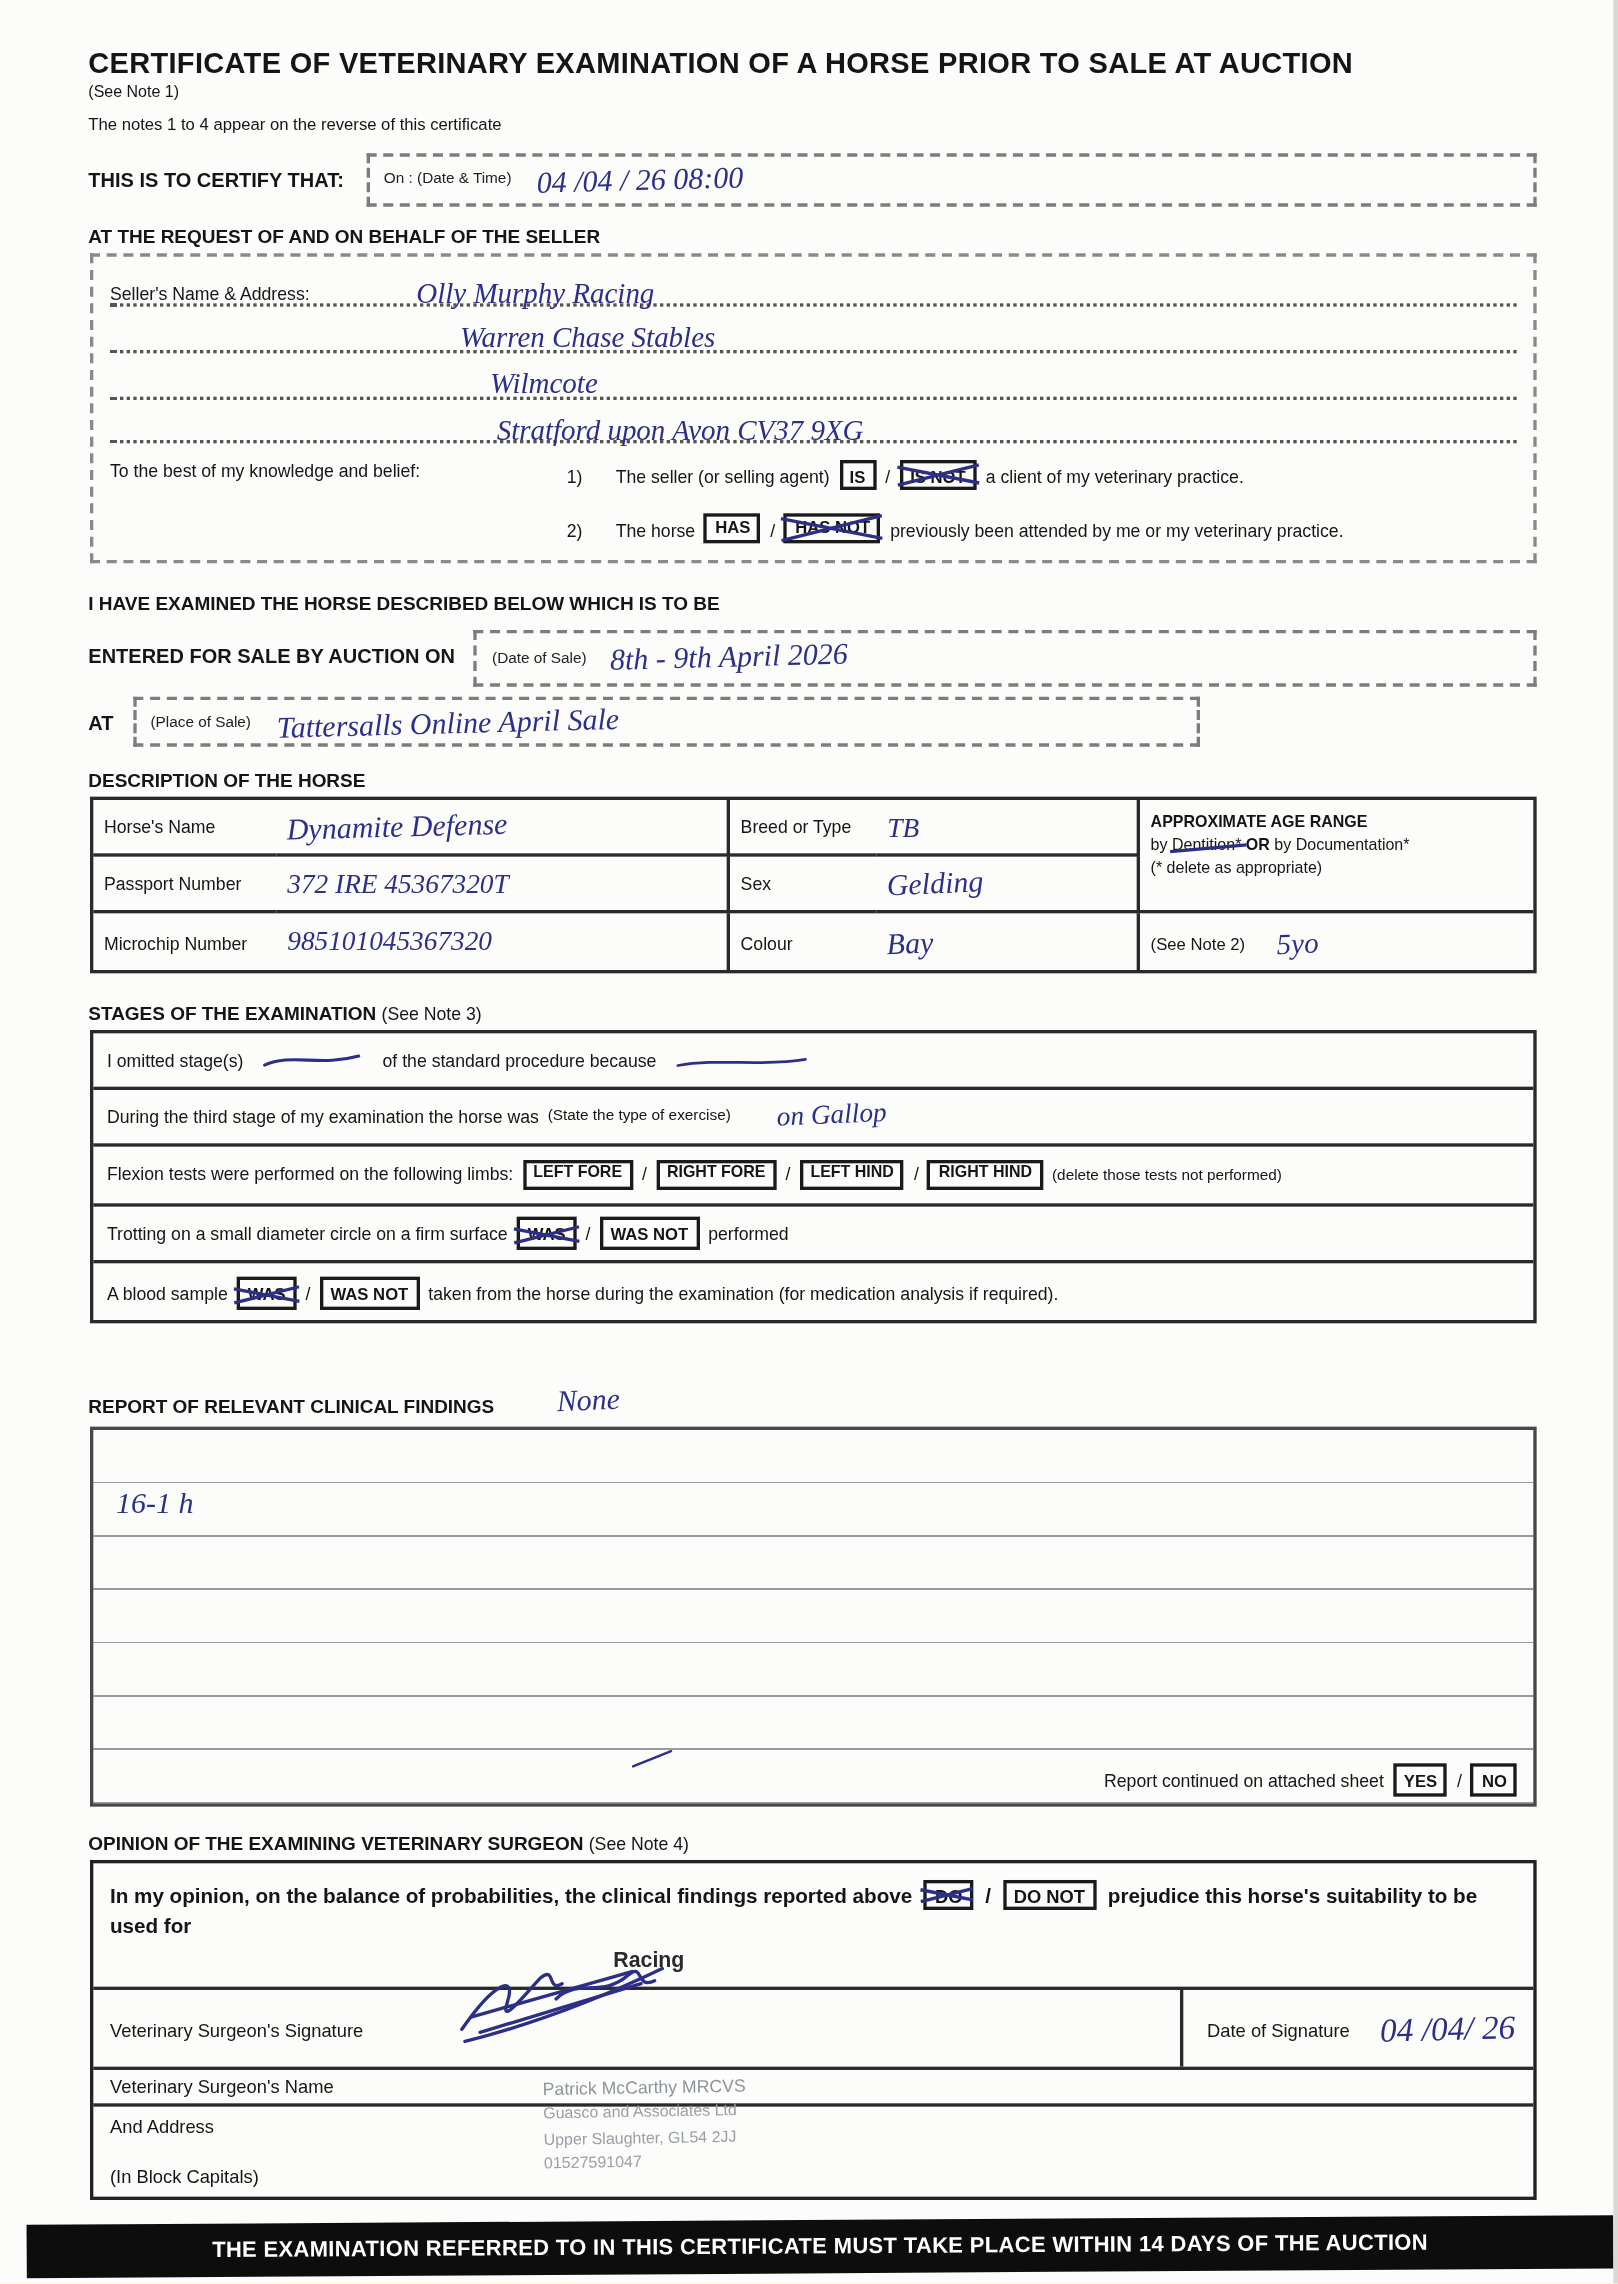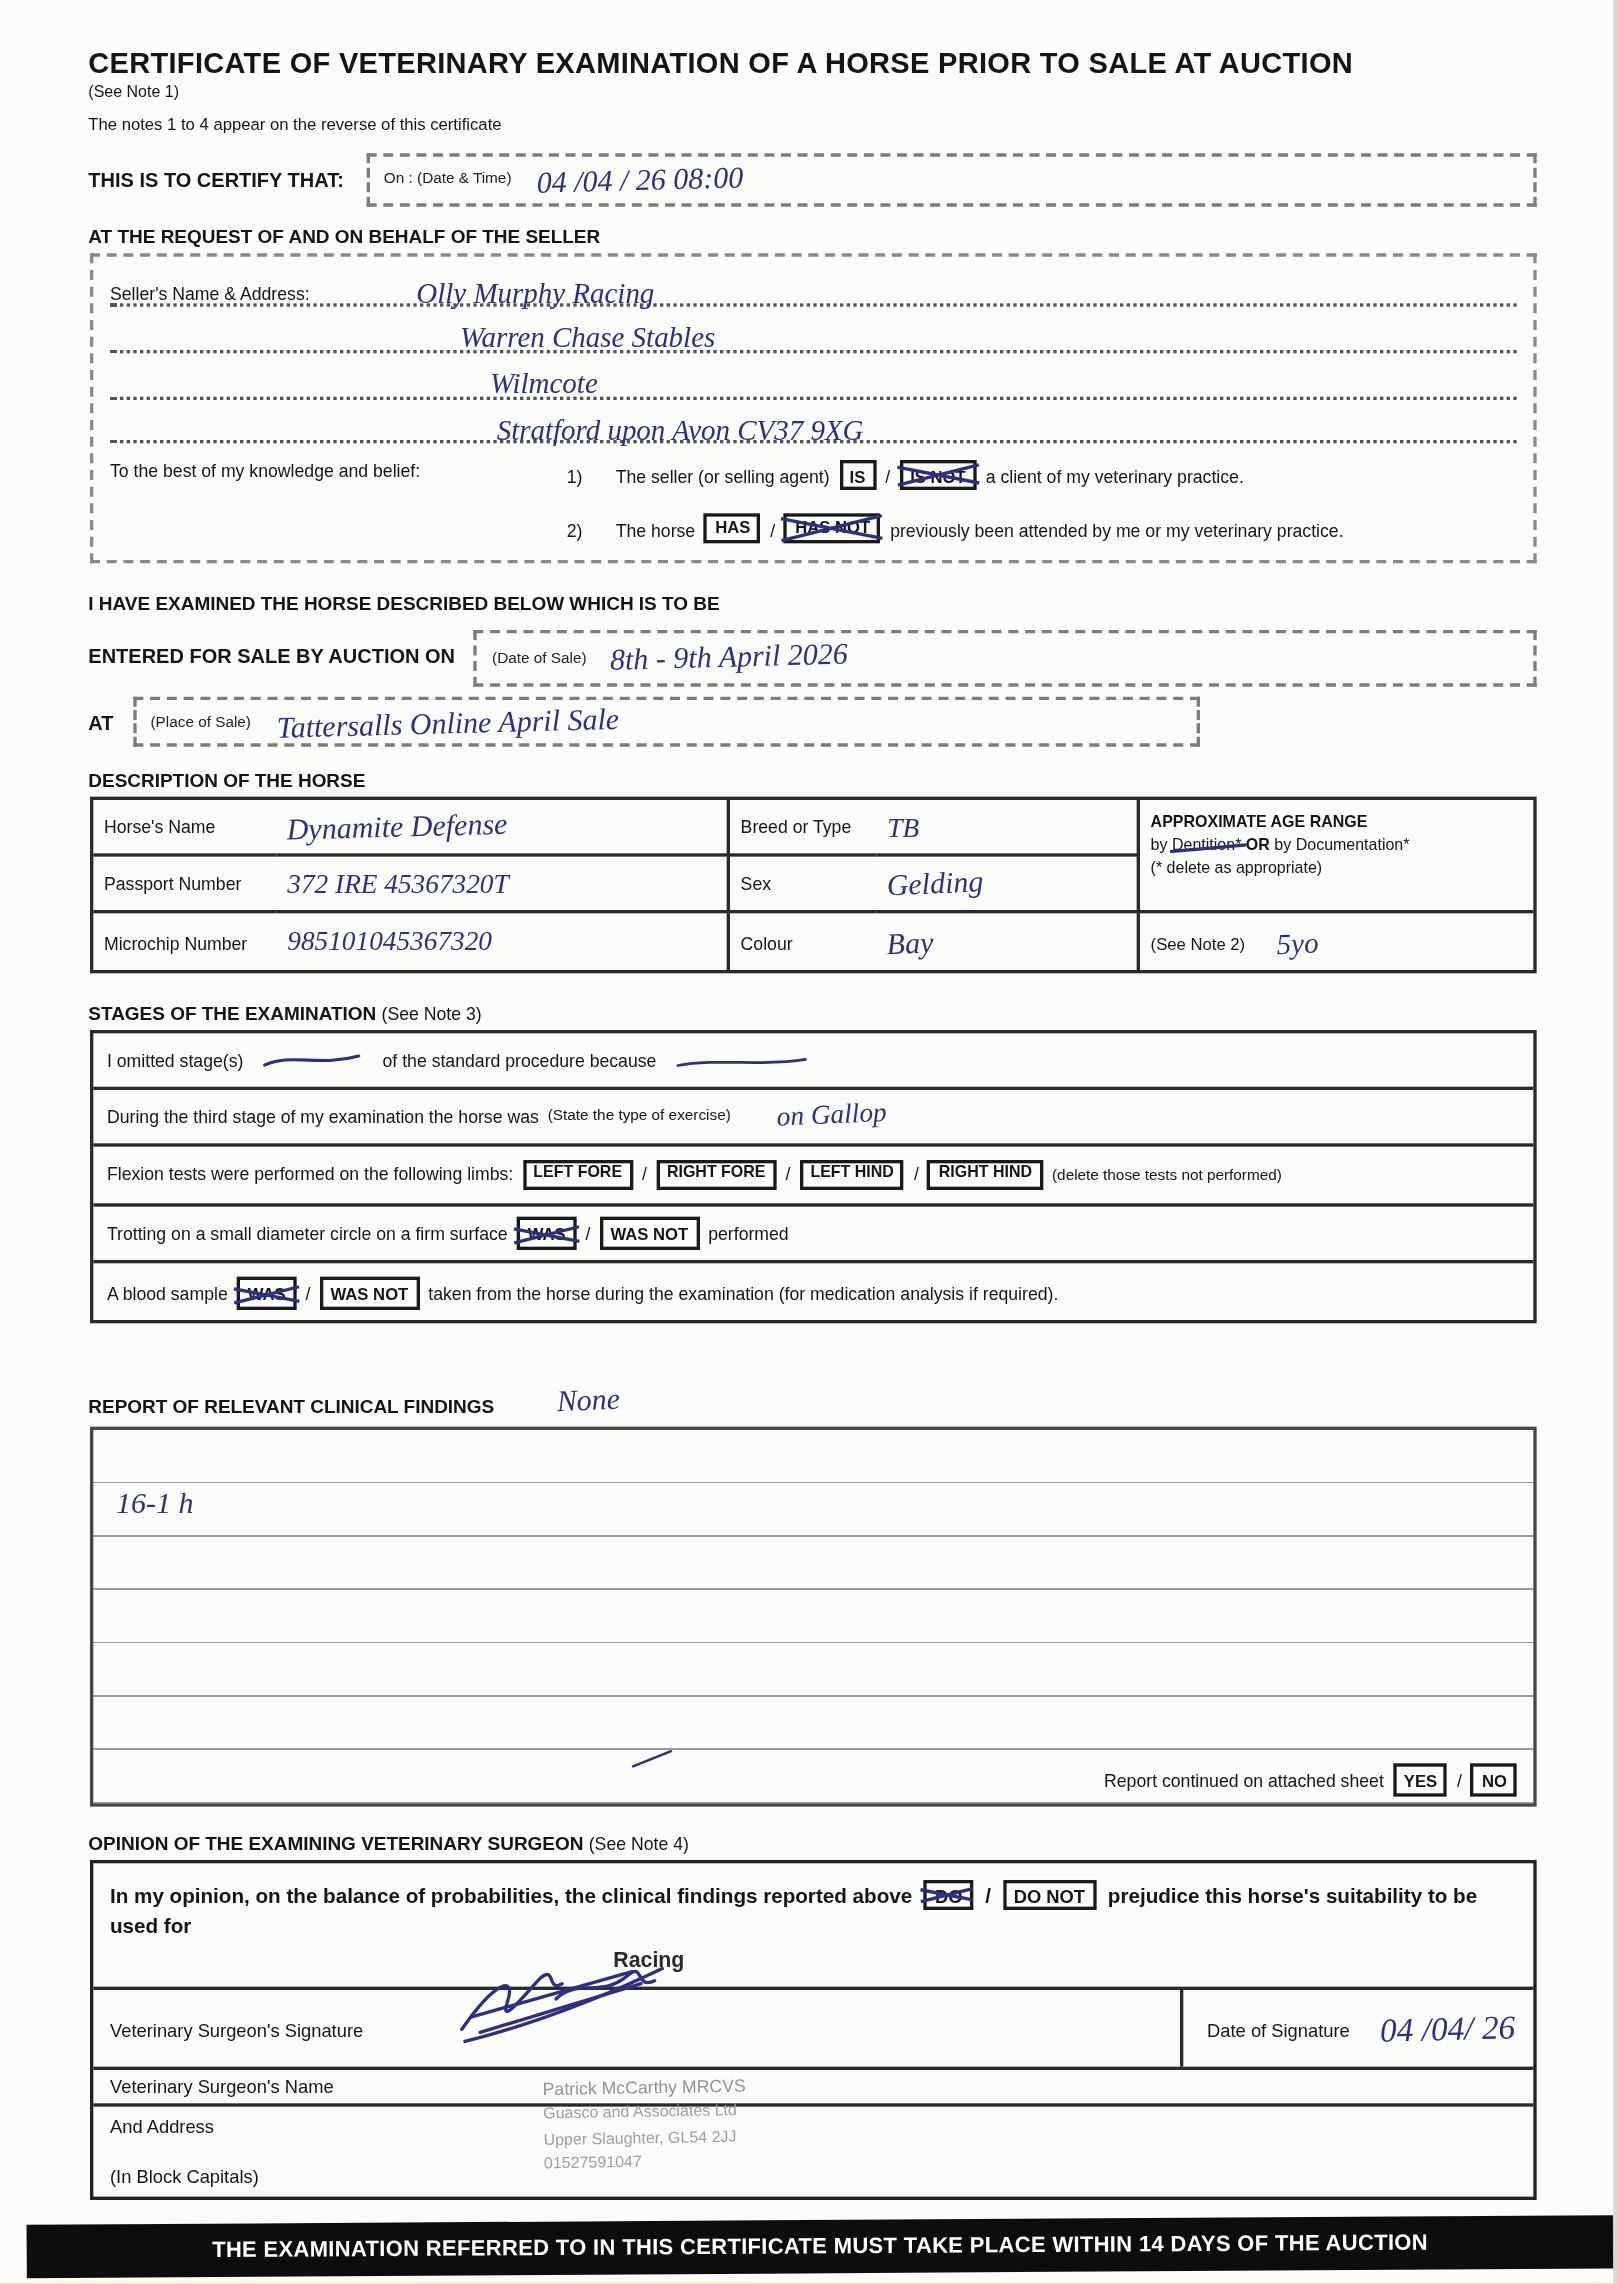--- a/index.html
+++ b/index.html
@@ -1,17 +1,17 @@
 <!DOCTYPE html>
 <html style="font-size:7.3px"><head>
 <meta charset="utf-8">
 <style>
   *{box-sizing:border-box;}
   html,body{margin:0;padding:0;background:#e6e6e3;}
-  .viewport{width:1618px;height:2284px;background:#fde047;position:relative;overflow:hidden;}
+  .viewport{width:1618px;height:2284px;background:#fef9c3;position:relative;overflow:hidden;}
   .page{width:486px;height:685px;transform:scale(3.3333);transform-origin:0 0;background:#fcfcfa;
         font-family:"Liberation Sans",sans-serif;color:#151515;position:relative;}
   .scan-edge{position:absolute;right:0;top:0;bottom:0;width:2.3px;background:#d8d8d4;}
   .content{padding:13.7px 25px 0 26.5px;}
 
   h1{font-size:8.7px;margin:0;letter-spacing:0.1px;font-weight:bold;}
   .small{font-size:4.8px;margin-top:0.9px;}
   .notes-line{font-size:5px;margin-top:4.6px;}
   .sec-head{font-size:5.7px;font-weight:bold;}
   .sec-head .normal{font-weight:normal;font-size:5.3px;}

